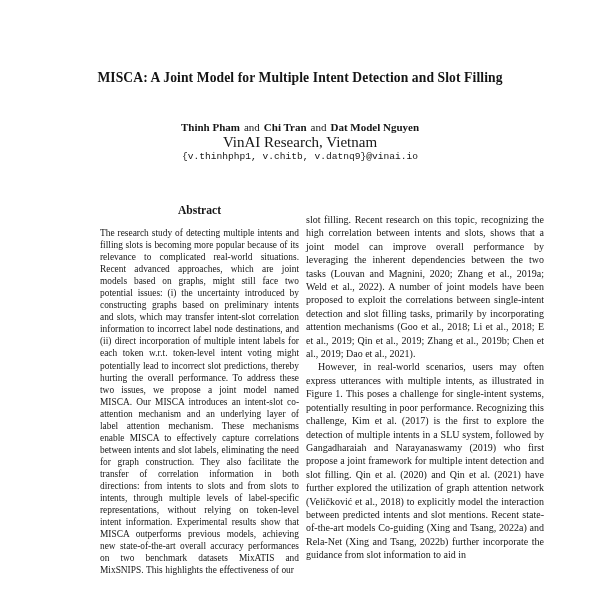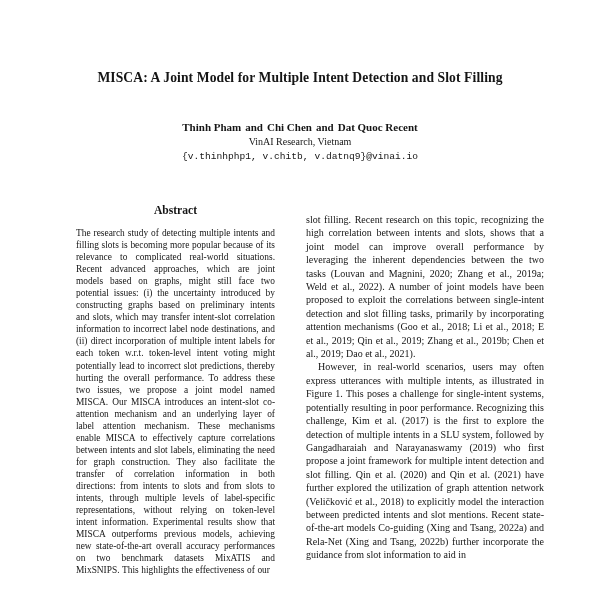--- a/index.html
+++ b/index.html
@@ -30,30 +30,30 @@
   .author-block {
     position: absolute;
     top: 120px;
     left: 0;
     right: 0;
     text-align: center;
     font-size: 11px;
     line-height: 14.5px;
   }
   .author-line .author-name { font-weight: 700; }
-  .author-line .author-sep { font-weight: 700; margin: 7px 4px; }
-  .affiliation-line { font-size: 10px; }
+  .author-line .author-sep { font-weight: 400; margin: 7px 4px; }
+  .affiliation-line { font-size: 15px; }
   .email-line {
     font-family: Liberation Mono, monospace;
     font-size: 9.6px;
     margin-top: 1px;
   }
   .col-left {
     position: absolute;
-    left: 76px;
+    left: 100px;
     top: 204px;
     width: 199px;
     font-family: Liberation Serif, serif;
   }
   .abstract-heading {
     text-align: center;
     font-weight: 700;
     font-size: 11.6px;
     margin: 0 0 10px 0;
   }
@@ -78,21 +78,21 @@
 </head>
 <body>
 
 <div class="page">
 
   <div class="title-block">
     <div>MISCA: A Joint Model for Multiple Intent Detection and Slot Filling</div>
   </div>
 
   <div class="author-block">
-    <div class="author-line"><span class="author-name">Thinh Pham</span><span class="author-sep">and</span><span class="author-name">Chi Chen</span><span class="author-sep">and</span><span class="author-name">Dat Quoc Recent</span></div>
+    <div class="author-line"><span class="author-name">Thinh Pham</span><span class="author-sep">and</span><span class="author-name">Chi Tran</span><span class="author-sep">and</span><span class="author-name">Dat Model Nguyen</span></div>
     <div class="affiliation-line">VinAI Research, Vietnam</div>
     <div class="email-line">{v.thinhphp1, v.chitb, v.datnq9}@vinai.io</div>
   </div>
 
   <div class="col-left">
     <div class="abstract-heading">Abstract</div>
     <div class="abstract-text">The research study of detecting multiple intents and filling slots is becoming more popular because of its relevance to complicated real-world situations. Recent advanced approaches, which are joint models based on graphs, might still face two potential issues: (i) the uncertainty introduced by constructing graphs based on preliminary intents and slots, which may transfer intent-slot correlation information to incorrect label node destinations, and (ii) direct incorporation of multiple intent labels for each token w.r.t. token-level intent voting might potentially lead to incorrect slot predictions, thereby hurting the overall performance. To address these two issues, we propose a joint model named MISCA. Our MISCA introduces an intent-slot co-attention mechanism and an underlying layer of label attention mechanism. These mechanisms enable MISCA to effectively capture correlations between intents and slot labels, eliminating the need for graph construction. They also facilitate the transfer of correlation information in both directions: from intents to slots and from slots to intents, through multiple levels of label-specific representations, without relying on token-level intent information. Experimental results show that MISCA outperforms previous models, achieving new state-of-the-art overall accuracy performances on two benchmark datasets MixATIS and MixSNIPS. This highlights the effectiveness of our</div>
   </div>
 
   <div class="col-right">

